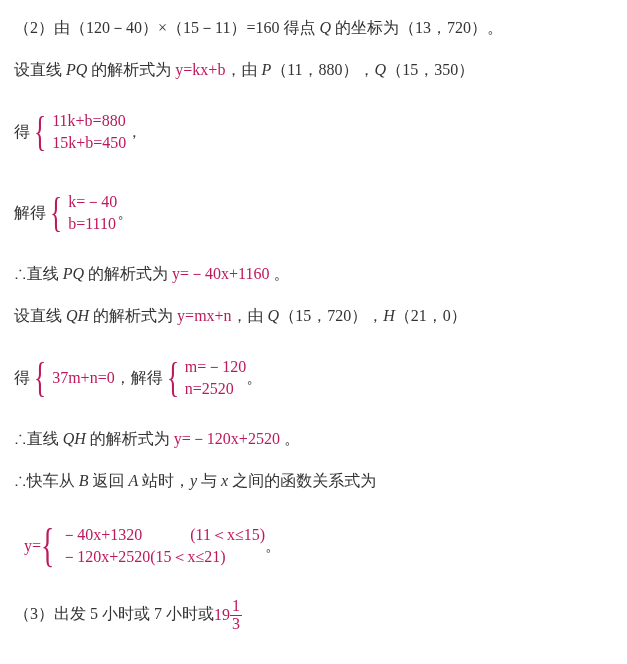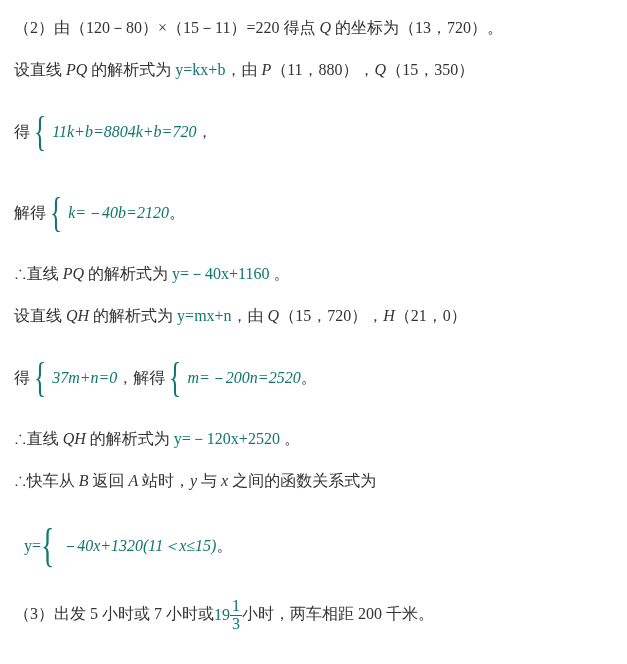--- a/index.html
+++ b/index.html
@@ -17,84 +17,83 @@
     box-sizing: border-box;
   }
   .line {
     margin-bottom: 18px;
   }
   .italic {
     font-style: italic;
     font-family: "Times New Roman", serif;
   }
   .red {
-    color: #0f766e;
+    color: #be185d;
     font-family: "Times New Roman", serif;
   }
   .hl, .brace-group {
     display: inline-flex;
     align-items: center;
     vertical-align: middle;
   }
   .brace {
     color: inherit;
     display: inline-block;
     transform: scaleX(0.6);
     transform-origin: left center;
     margin-right: -2px;
     font-family: "Times New Roman", serif;
   }
   .stack {
     display: inline-flex;
-    flex-direction: row;
+    flex-direction: column;
     line-height: 1.35;
-    font-style: italic;
   }
   .stack > span { white-space: nowrap; }
   .frac {
     display: inline-flex;
     flex-direction: column;
     align-items: center;
     vertical-align: middle;
     line-height: 1.05;
     font-family: "Times New Roman", serif;
   }
   .frac .num { border-bottom: 1px solid currentColor; padding: 0 2px; }
   .frac .den { padding: 0 2px; }
   .alongside { display: inline-block; vertical-align: middle; }
 </style>
 </head>
 <body>
 
 <div class="line">
-  <span>（2）由（120－80）×（15－11）=220 得点 </span><span class="italic">Q</span><span> 的坐标为（13，720）。</span>
+  <span>（2）由（120－40）×（15－11）=160 得点 </span><span class="italic">Q</span><span> 的坐标为（13，720）。</span>
 </div>
 
 <div class="line">
   <span>设直线 </span><span class="italic">PQ</span><span> 的解析式为 </span><span class="red">y=kx+b</span><span>，由 </span><span class="italic">P</span><span>（11，880），</span><span class="italic">Q</span><span>（15，350）</span>
 </div>
 
 <div class="line">
   <span class="alongside">得 </span>
   <span class="brace-group red">
     <span class="brace" style="font-size:42px;">{</span>
     <span class="stack">
       <span>11k+b=880</span>
-      <span>4k+b=720</span>
+      <span>15k+b=450</span>
     </span>
   </span><span class="alongside">，</span>
 </div>
 
 <div class="line">
   <span class="alongside">解得</span>
   <span class="brace-group red">
     <span class="brace" style="font-size:42px;">{</span>
     <span class="stack">
       <span>k=－40</span>
-      <span>b=2120</span>
+      <span>b=1110</span>
     </span>
   </span><span class="alongside">。</span>
 </div>
 
 <div class="line">
   <span>∴直线 </span><span class="italic">PQ</span><span> 的解析式为 </span><span class="red">y=－40x+1160</span><span> 。</span>
 </div>
 
 <div class="line">
   <span>设直线 </span><span class="italic">QH</span><span> 的解析式为 </span><span class="red">y=mx+n</span><span>，由 </span><span class="italic">Q</span><span>（15，720），</span><span class="italic">H</span><span>（21，0）</span>
@@ -104,42 +103,43 @@
   <span class="alongside">得 </span>
   <span class="brace-group red">
     <span class="brace" style="font-size:42px;">{</span>
     <span class="stack">
       <span>37m+n=0</span>
     </span>
   </span><span class="alongside">，解得</span>
   <span class="brace-group red">
     <span class="brace" style="font-size:42px;">{</span>
     <span class="stack">
-      <span>m=－200</span>
+      <span>m=－120</span>
       <span>n=2520</span>
     </span>
   </span><span class="alongside"> 。</span>
 </div>
 
 <div class="line">
   <span>∴直线 </span><span class="italic">QH</span><span> 的解析式为 </span><span class="red">y=－120x+2520</span><span> 。</span>
 </div>
 
 <div class="line">
   <span>∴快车从 </span><span class="italic">B</span><span> 返回 </span><span class="italic"> A </span><span>站时，</span><span class="italic">y</span><span> 与 </span><span class="italic">x</span><span> 之间的函数关系式为</span>
 </div>
 
 <div class="line" style="padding-left:10px;">
   <span class="hl red">
     <span class="alongside">y=</span>
     <span class="brace" style="font-size:46px;">{</span>
     <span class="stack">
-      <span><span>－40x+1320</span><span style="font-family:'Times New Roman';">(11＜x≤15)</span></span>
+      <span><span>－40x+1320</span><span style="font-family:'Times New Roman';padding-left:48px;">(11＜x≤15)</span></span>
+      <span><span>－120x+2520</span><span style="font-family:'Times New Roman';">(15＜x≤21)</span></span>
     </span>
   </span><span class="alongside">。</span>
 </div>
 
 <div class="line" style="margin-bottom:8px;">
   <span>（3）出发 5 小时或 7 小时或</span><span class="red"><span class="alongside">19</span><span class="frac">
         <span class="num">1</span>
         <span class="den">3</span>
-      </span></span><span>小时，两车相距 200 千米。</span>
+      </span></span>
 </div>
 
 </body></html>

